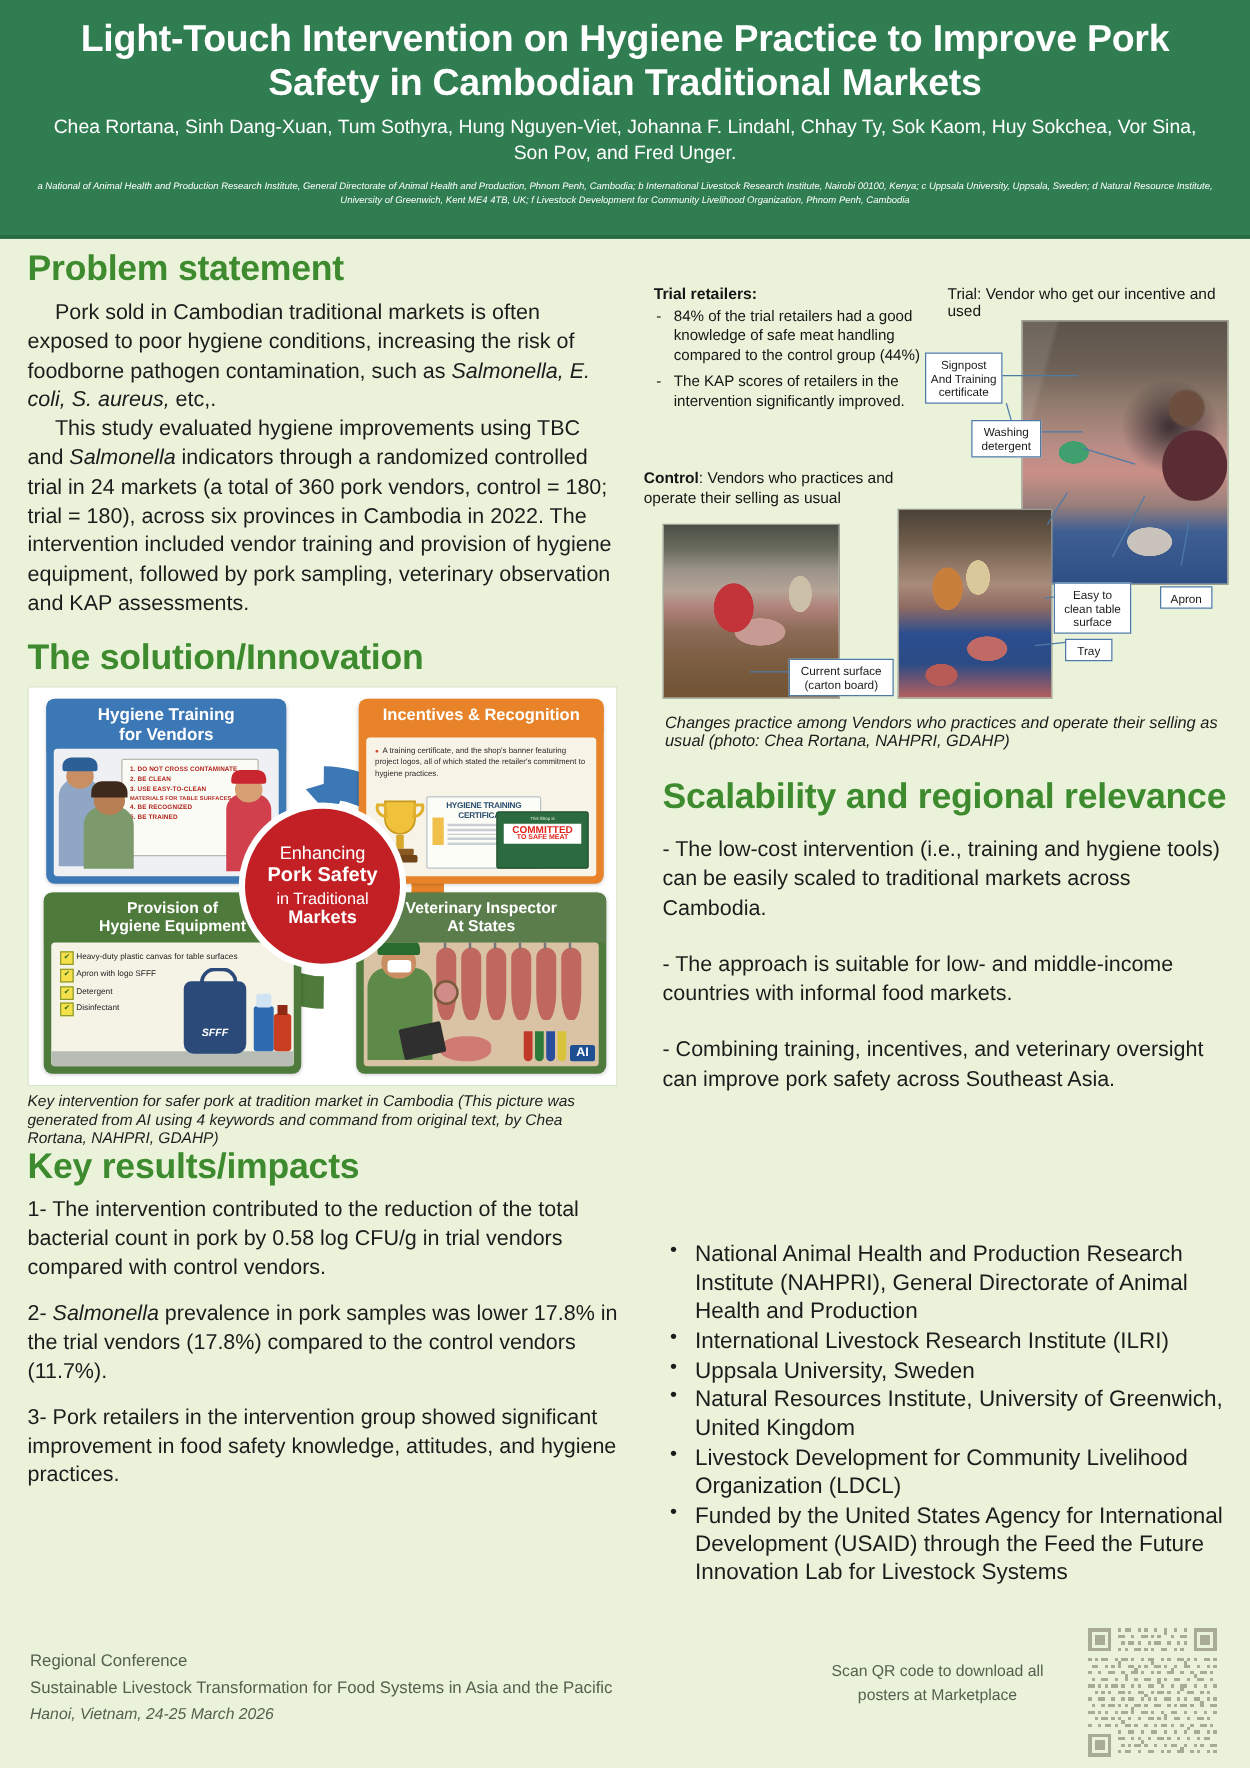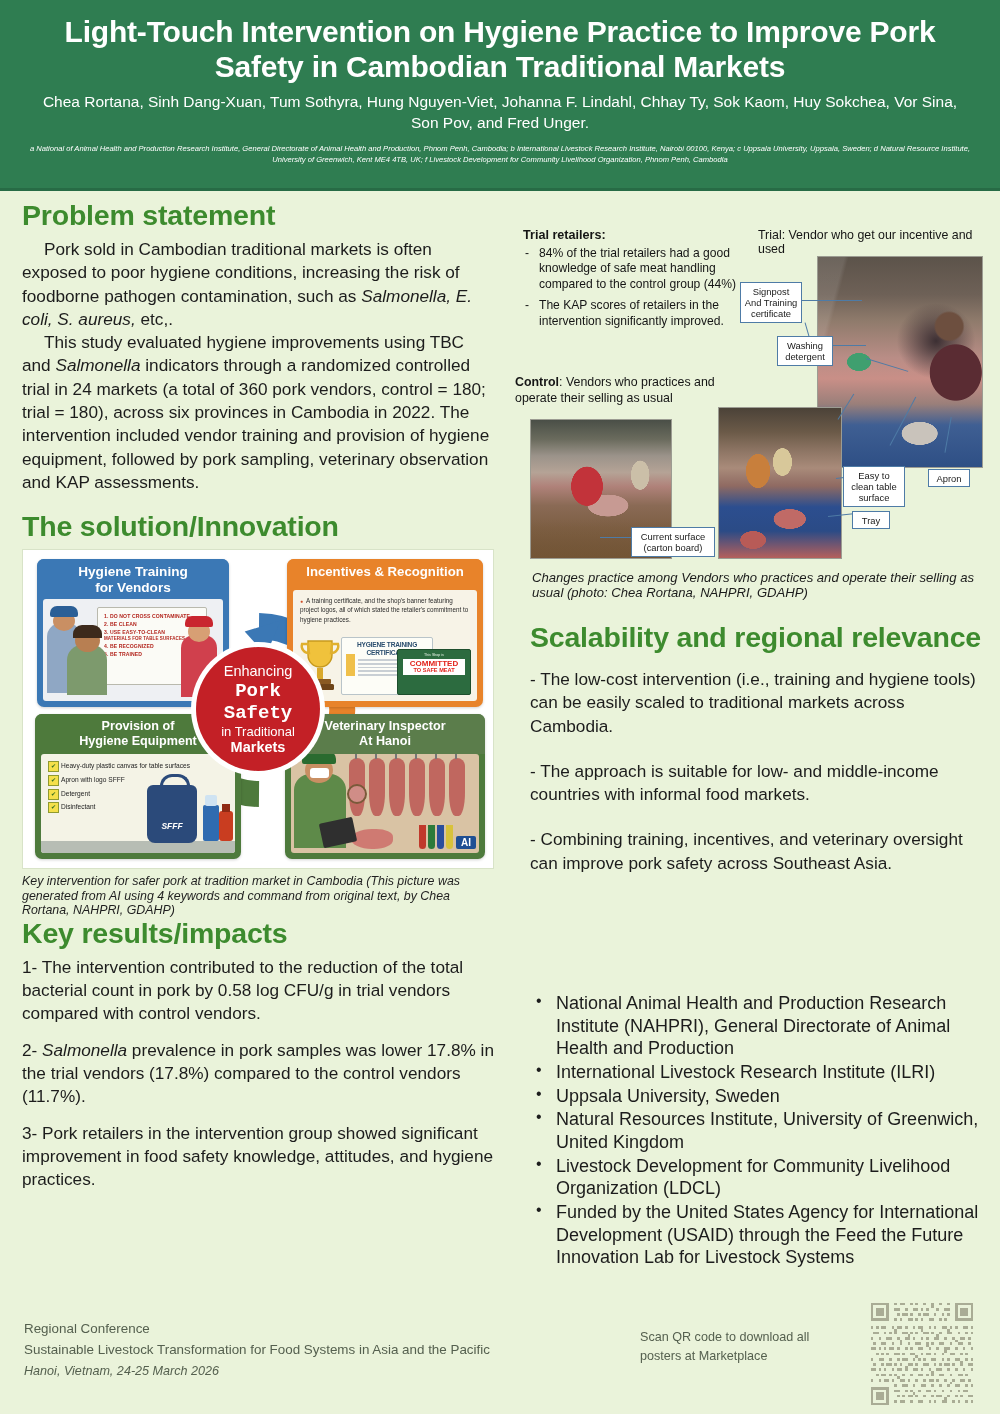--- a/index.html
+++ b/index.html
@@ -169,21 +169,21 @@
   .magn { position:absolute; left:56px; top:30px; width:20px; height:20px;
           border:2.5px solid #7a5a3a; border-radius:50%; background: rgba(255,255,255,.25); }
   .center-circle {
     position:absolute; left:50%; top:50%; transform:translate(-50%,-50%);
     width:124px; height:124px; border-radius:50%; background:#c32026;
     color:#fff; display:flex; flex-direction:column; align-items:center;
     justify-content:center; text-align:center; line-height:1.16;
     box-shadow: 0 0 0 5px #ffffff;
   }
   .center-circle .l1 { font-size: 14.5px; }
-  .center-circle .l2 { font-size: 19px; font-weight: bold; font-family: Liberation Mono, monospace; }
+  .center-circle .l2 { font-size: 16px; font-weight: bold; }
   .center-circle .l3 { font-size: 13px; }
   .center-circle .l4 { font-size: 14.5px; font-weight: bold; }
 
   .cap {
     font-size: 12.4px; font-style: italic; line-height: 1.18; color: #1f1f1f;
     margin-top: 5px;
   }
 
   
   .trial-head { font-size: 12.6px; font-weight: bold; color: #151515; }
@@ -263,21 +263,21 @@
     content:"\2022"; position:absolute; left:6px; top:-1px; font-size: 16px;
   }
 
   
   .footer { position:absolute; left:0; bottom:0; width:1000px; height:124px; }
   .foot-left { position:absolute; left:24px; top:28px; color:#55604f; }
   .foot-left .l1 { font-size:13.4px; line-height:1.6; }
   .foot-left .l2 { font-size:13.4px; line-height:1.6; }
   .foot-left .l3 { font-size:12.6px; font-style:italic; line-height:1.6; }
   .foot-qr-text { position:absolute; right:140px; top:38px; width:220px;
-                  text-align:left; font-size:12.6px; line-height:1.5; color:#55604f; }
+                  text-align:center; font-size:12.6px; line-height:1.5; color:#55604f; }
   .qr { position:absolute; right:17px; top:10px; width:122px; height:108px; }
 </style>
 </head>
 <body>
 
 <div id="poster">
 
   <div class="header">
     <h1>Light-Touch Intervention on Hygiene Practice to Improve Pork Safety in Cambodian Traditional Markets</h1>
     <div class="authors">Chea Rortana, Sinh Dang-Xuan, Tum Sothyra, Hung Nguyen-Viet, Johanna F. Lindahl, Chhay Ty, Sok Kaom, Huy Sokchea, Vor Sina, Son Pov, and Fred Unger.</div>
@@ -378,21 +378,21 @@
               <span>SFFF</span>
             </div>
           <div class="spray"></div>
           <div class="bottle"></div>
         </div>
       </div>
 
       <div class="ig-card c4">
         <div class="ig-head">
           <div>Veterinary Inspector</div>
-          <div>At Hanoi</div>
+          <div>At States</div>
         </div>
         <div class="ig-body">
           <div class="meat-row">
             <i style="left:2px"></i>
               <i style="left:22px"></i>
               <i style="left:42px"></i>
             <i style="left:62px"></i>
               <i style="left:82px"></i>
               <i style="left:102px"></i>
           </div>

